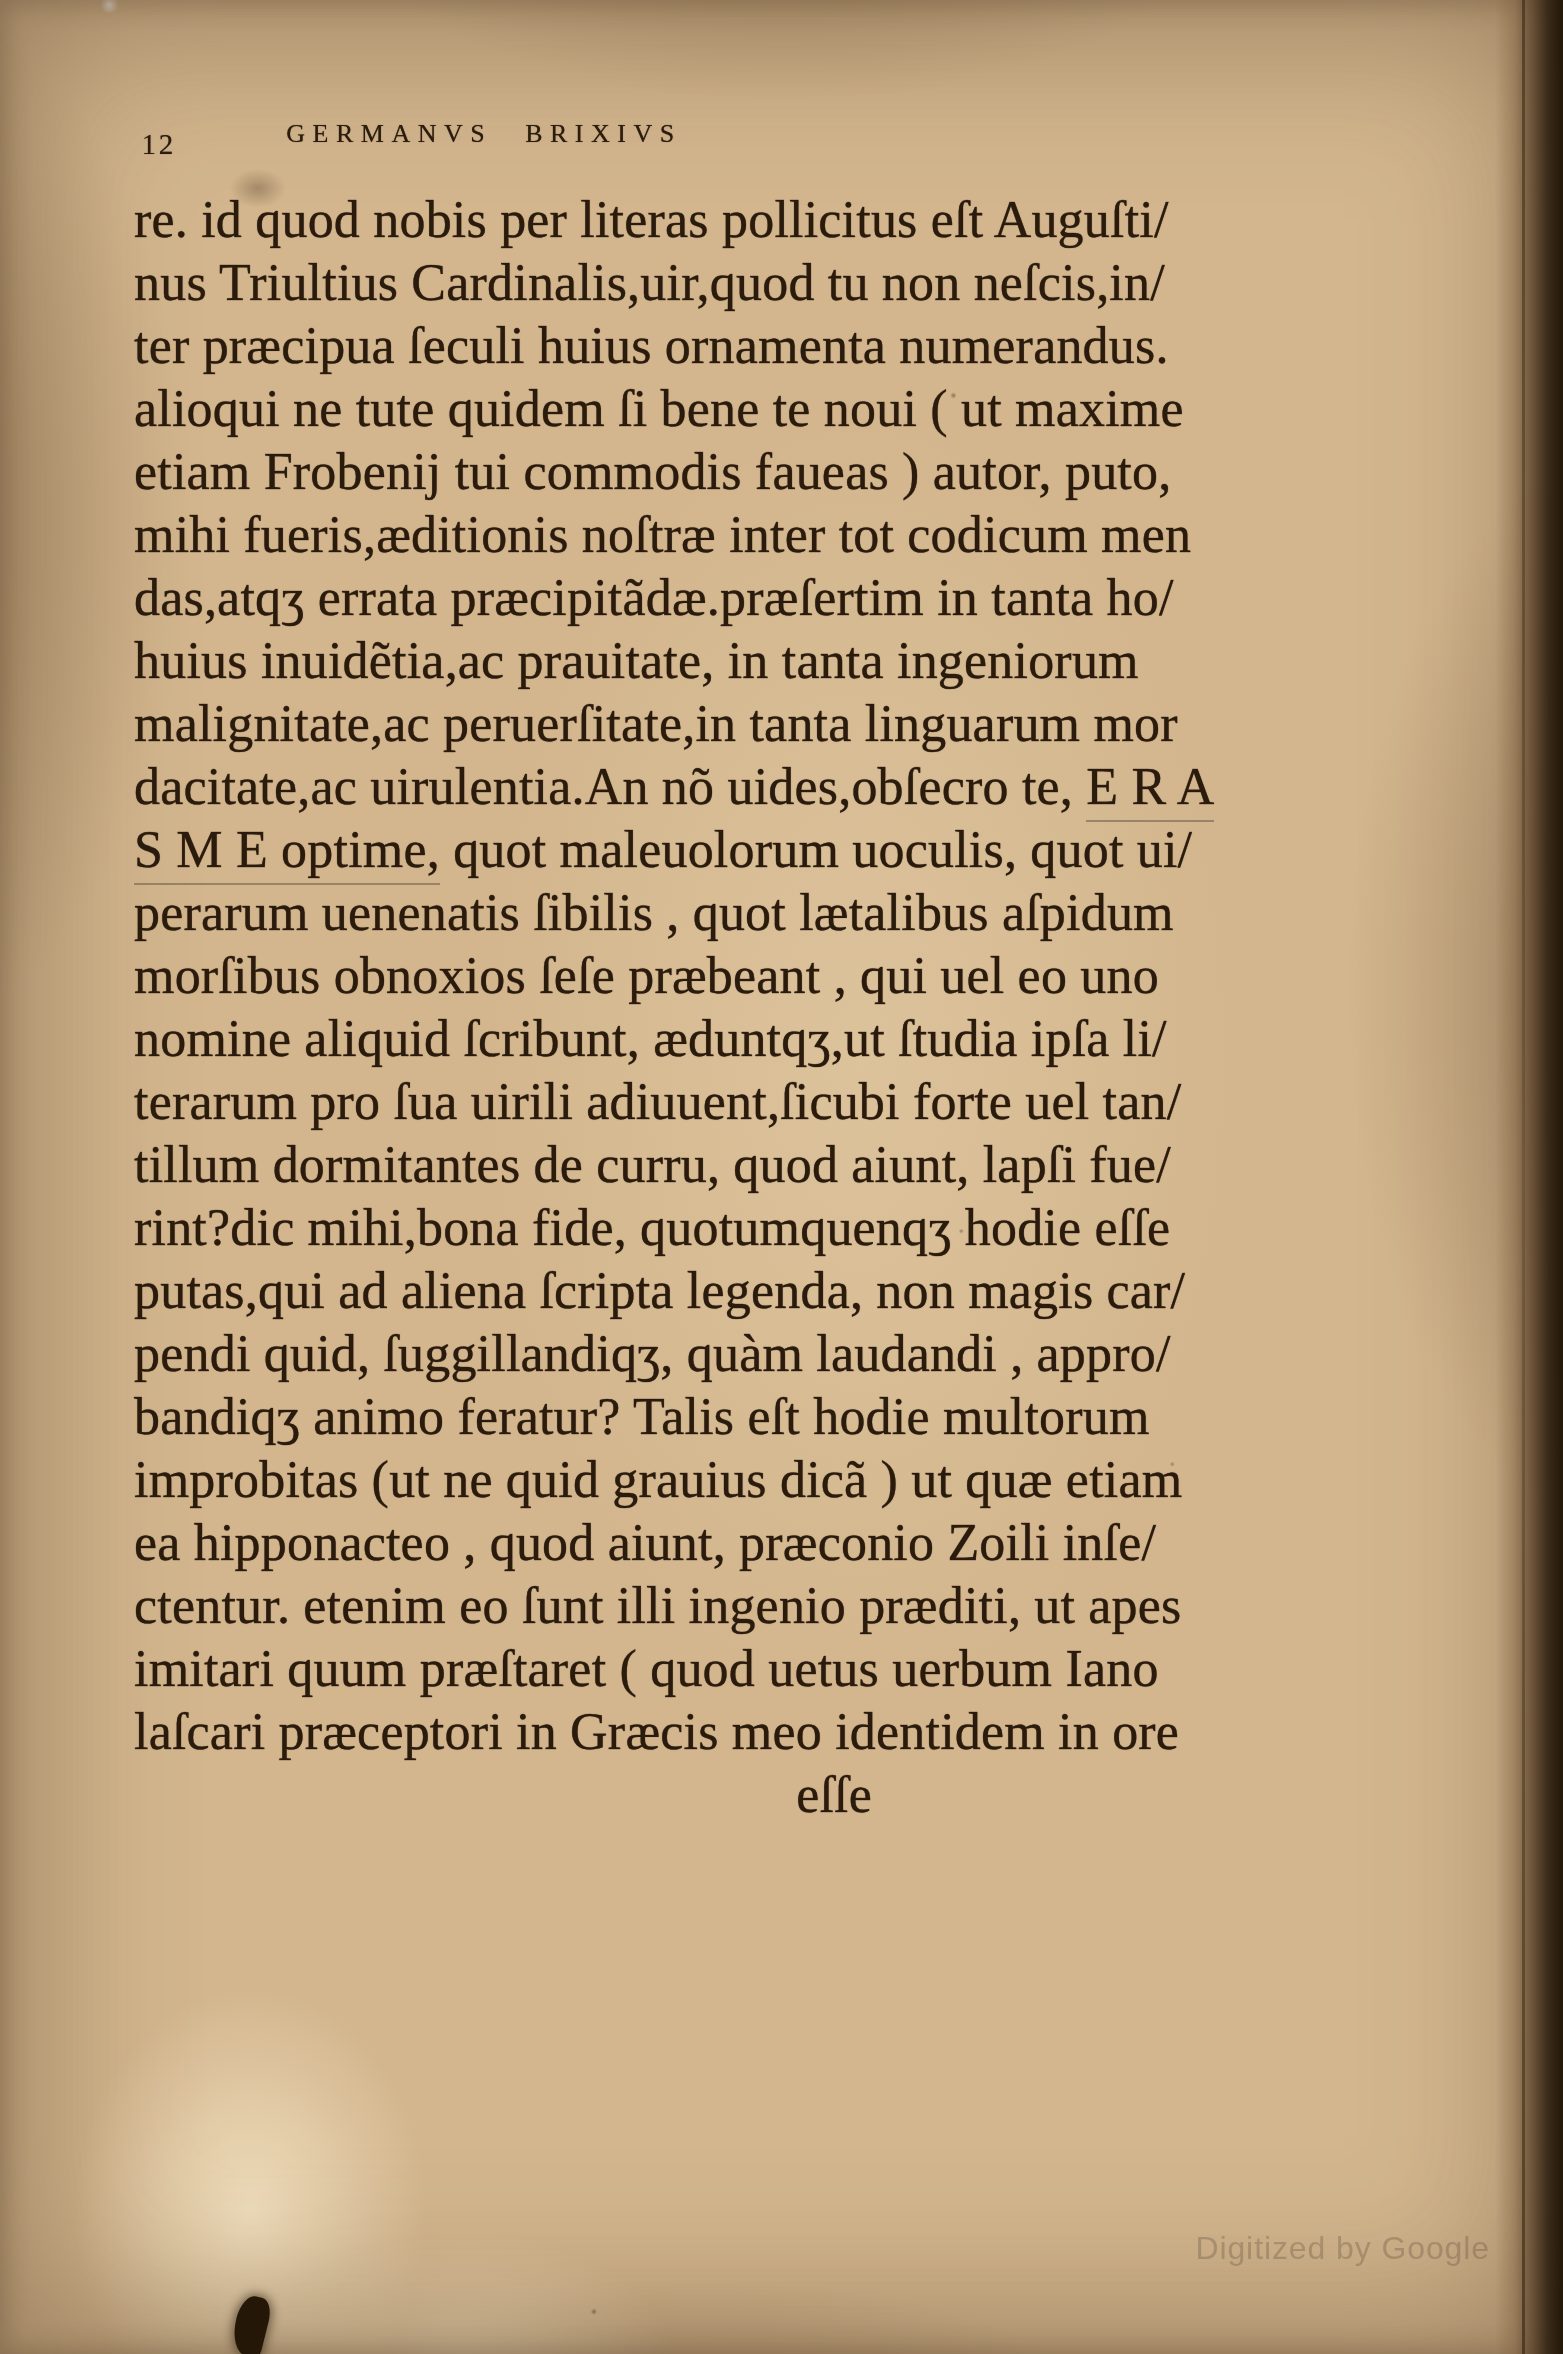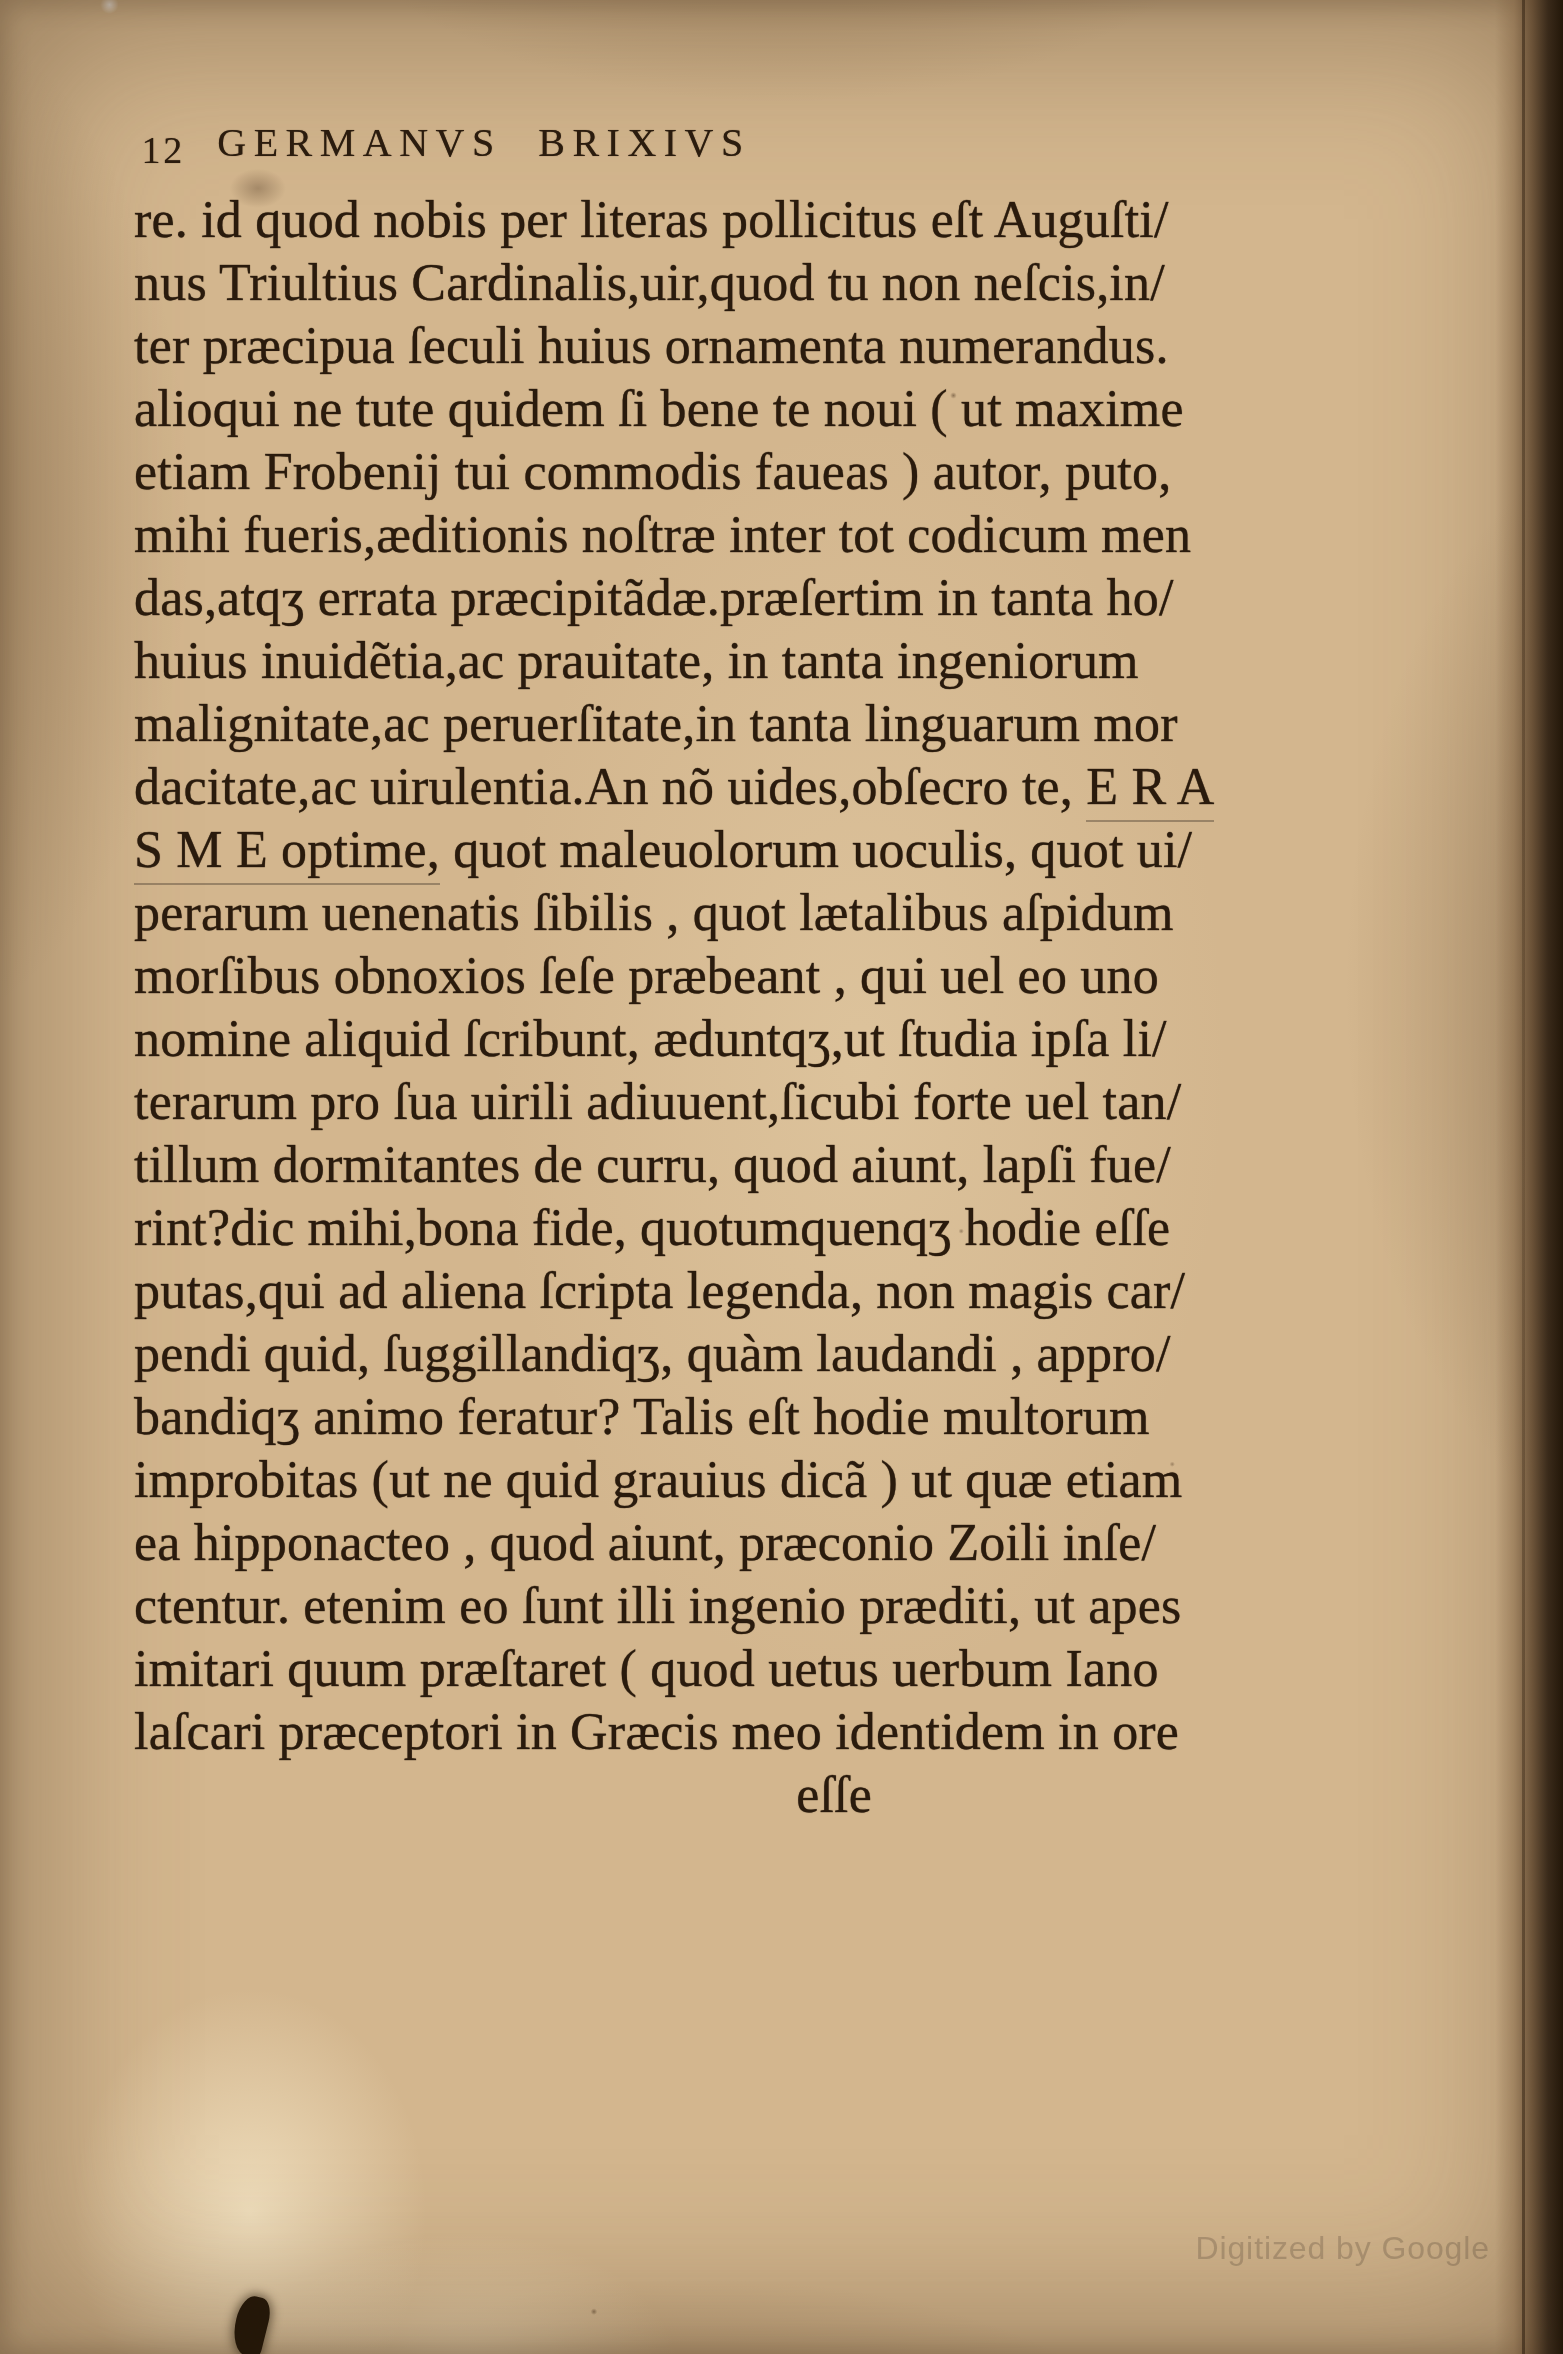--- a/index.html
+++ b/index.html
@@ -58,32 +58,32 @@
 
   .running-head {
     position: absolute;
     left: 132px; top: 119px;
     width: 770px; height: 49px;
     color: #2b1c0e;
   }
   .page-number {
     position: absolute;
     left: 9.4px; top: 9.4px;
-    font-size: 38px;
+    font-size: 29px;
     letter-spacing: 2.8px;
     text-shadow: 0 0 0.9px rgba(43,28,14,0.7);
   }
   .running-title {
     position: absolute;
     left: 0; top: 0;
     width: 100%;
     text-align: center;
     padding-right: 66px;
     box-sizing: border-box;
-    font-size: 40px;
+    font-size: 26px;
     letter-spacing: 7.5px;
     word-spacing: 19px;
     text-shadow: 0 0 0.9px rgba(43,28,14,0.75);
   }
 
   .text-block {
     position: absolute;
     left: 134px; top: 188px;
     width: 770px;
     color: #2a1b0d;

